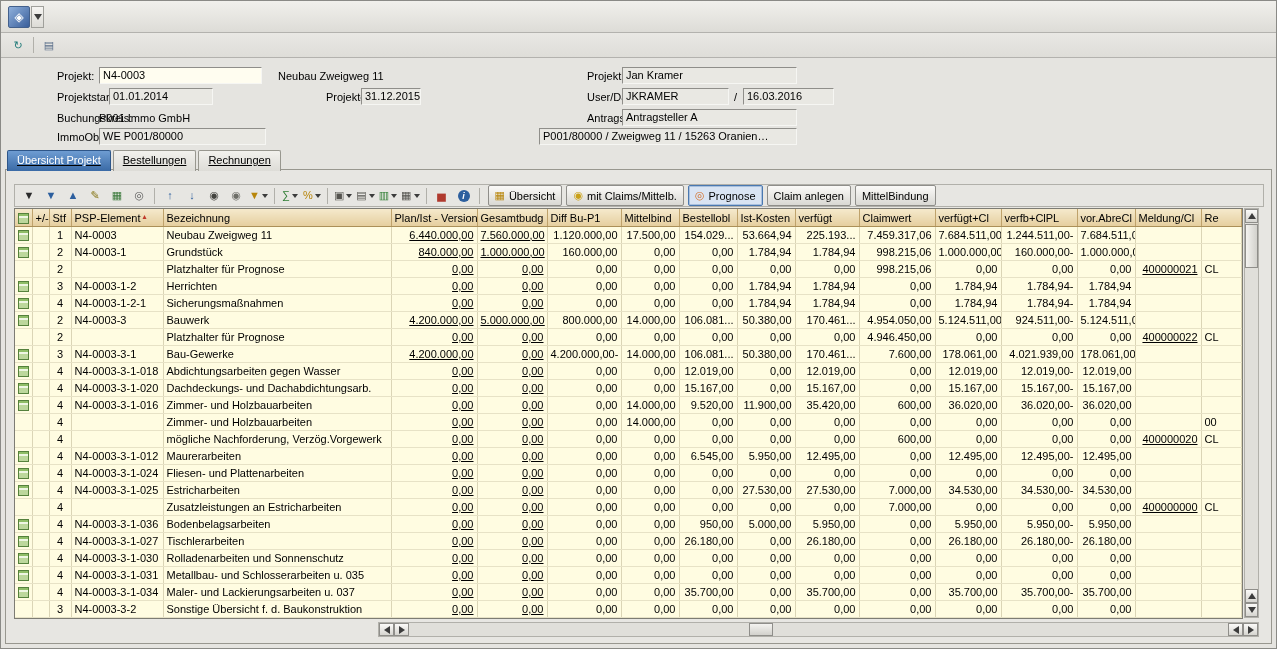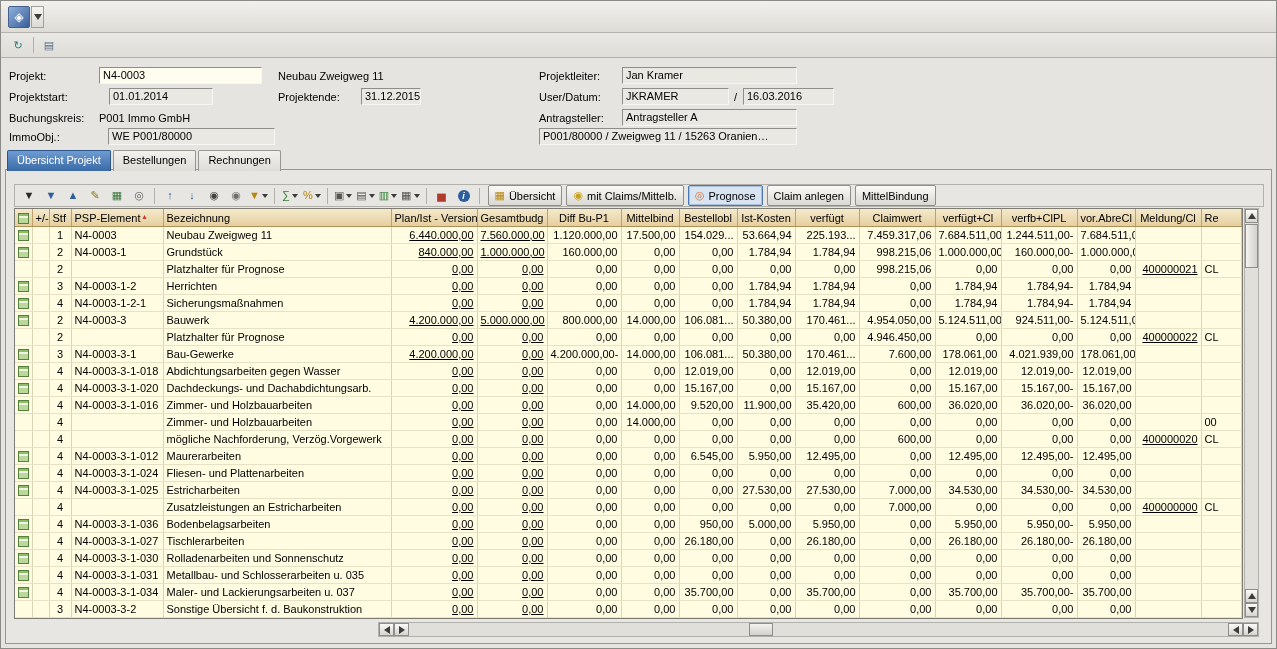--- a/index.html
+++ b/index.html
@@ -15,28 +15,28 @@
     display:flex;align-items:center;justify-content:center;}
   .app-menu{width:11px;height:20px;margin-left:1px;border:1px solid #a0a09b;
     background:linear-gradient(#f6f5f2,#dcdbd6);display:flex;align-items:center;justify-content:center;}
   .page-title{margin-left:12px;font-size:14px;font-weight:bold;font-style:italic;color:#141414;}
   
   .toolbar2{position:absolute;top:32px;left:0;right:0;height:25px;
     border-bottom:1px solid #b3b2ae;display:flex;align-items:center;padding-left:6px;box-sizing:border-box;
     background:linear-gradient(#e9e8e4,#deddd8);}
   
   .form{position:absolute;top:57px;left:0;right:0;height:92px;}
-  .lbl{position:absolute;white-space:nowrap;}
+  .lbl{position:absolute;white-space:nowrap;margin-left:48px;}
   .fld{position:absolute;height:17px;line-height:15px;padding:0 3px;background:#e9e8e3;
     border:1px solid;border-color:#8f8e8a #f6f6f3 #f6f6f3 #8f8e8a;box-sizing:border-box;
     white-space:nowrap;overflow:hidden;}
   .fld.editable{background:#fffdf0;}
   .flat{position:absolute;white-space:nowrap;}
   
-  .tabstrip{position:absolute;top:149px;left:6px;height:20px;display:flex;gap:2px;z-index:3;}
+  .tabstrip{position:absolute;top:149px;left:6px;height:20px;display:flex;gap:2px;z-index:3;text-decoration:underline;}
   .tab{height:20px;line-height:19px;padding:0 9px;border:1px solid #98978f;border-bottom:none;
     border-radius:2px 2px 0 0;background:linear-gradient(#f2f1ed,#dddcd7);cursor:default;white-space:nowrap;}
   .tab.active{background:linear-gradient(#6e9cd2,#3a6aa6);color:#fff;border-color:#2e5689;}
   
   .content{position:absolute;top:168px;left:4px;right:4px;bottom:4px;
     border:1px solid #98978f;background:#e7e6e2;box-sizing:border-box;}
   .alv-toolbar{position:absolute;top:14px;left:8px;width:1250px;height:23px;
     border:1px solid #b1b0aa;background:#e7e6e2;display:flex;align-items:center;
     padding:0 3px;box-sizing:border-box;}
   .tbtn{min-width:18px;height:18px;display:flex;align-items:center;justify-content:center;
@@ -50,21 +50,21 @@
   .tbutton.pressed{background:#d9e4f3;border-color:#4a78b0;box-shadow:inset 0 0 0 1px #a9c0dd;}
   .bicon{font-size:11px;line-height:11px;}
   .info-circle{width:12px;height:12px;border-radius:50%;background:#2d5f9e;color:#fff;
     font-size:9px;font-weight:bold;font-style:italic;display:flex;align-items:center;justify-content:center;}
   
   .gridbox{position:absolute;top:38px;left:8px;border:1px solid #7d7c74;}
   table.alv{border-collapse:collapse;table-layout:fixed;width:1226px;background:#fffce1;}
   table.alv th{background:linear-gradient(#f5e9cc,#e5cf9f);border-right:1px solid #bfa26b;
     border-bottom:1px solid #ab9058;font-weight:normal;padding:0 3px;height:17px;
     overflow:hidden;white-space:nowrap;text-align:left;font-size:11px;}
-  table.alv th.num{text-align:center;}
+  table.alv th.num{text-align:left;}
   table.alv td{border-right:1px solid #dbd5b6;border-bottom:1px solid #e7e2c6;
     padding:0 3px;height:16px;line-height:15px;white-space:nowrap;overflow:hidden;
     background:#fffce1;font-size:11px;}
   table.alv td.num{text-align:right;}
   table.alv td.ctr{text-align:center;}
   .cell-link{text-decoration:underline;}
   .sort-mark{color:#c0392b;font-size:8px;margin-left:2px;vertical-align:top;}
   .row-icon,.hdr-sheet-icon{display:inline-block;width:11px;height:11px;box-sizing:border-box;
     border:1px solid #55813c;background:linear-gradient(#eef6e3 40%,#bcd79c 40%);
     box-shadow:inset 0 2px 0 #8fbd67;vertical-align:middle;}
@@ -125,21 +125,21 @@
     <span class="fld" style="left:621px;top:30px;width:107px">JKRAMER</span>
     <span class="flat" style="left:733px;top:33px">/</span>
     <span class="fld" style="left:742px;top:30px;width:91px">16.03.2016</span>
 
     <span class="lbl" style="left:8px;top:54px">Buchungskreis:</span>
     <span class="flat" style="left:98px;top:54px">P001 Immo GmbH</span>
     <span class="lbl" style="left:538px;top:54px">Antragsteller:</span>
     <span class="fld" style="left:621px;top:51px;width:175px">Antragsteller A</span>
 
     <span class="lbl" style="left:8px;top:73px">ImmoObj.:</span>
-    <span class="fld" style="left:107px;top:70px;width:167px">WE P001/80000</span>
+    <span class="fld" style="left:98px;top:70px;width:167px">WE P001/80000</span>
     <span class="fld" style="left:538px;top:70px;width:258px">P001/80000 / Zweigweg 11 / 15263 Oranien…</span>
   </div>
 
   <div class="tabstrip">
     <div class="tab active">Übersicht Projekt</div>
     <div class="tab">Bestellungen</div>
     <div class="tab">Rechnungen</div>
   </div>
 
   <div class="content">

